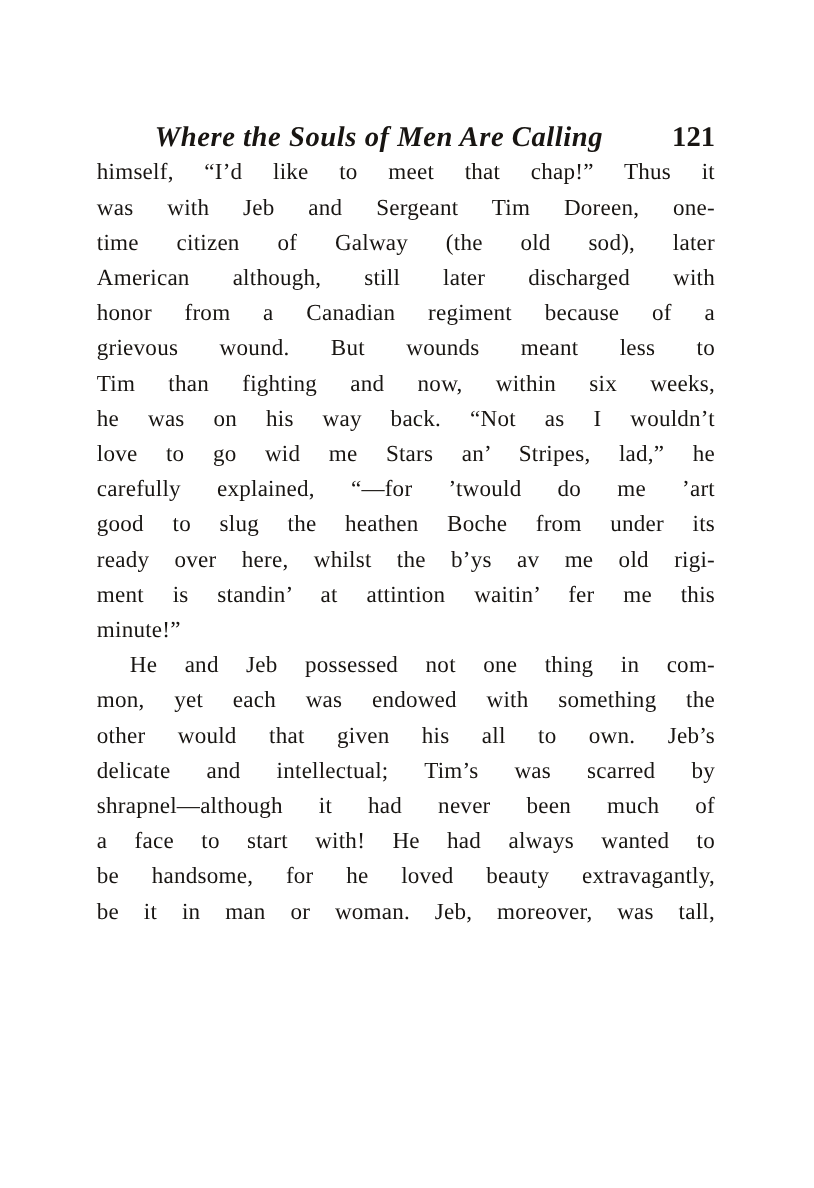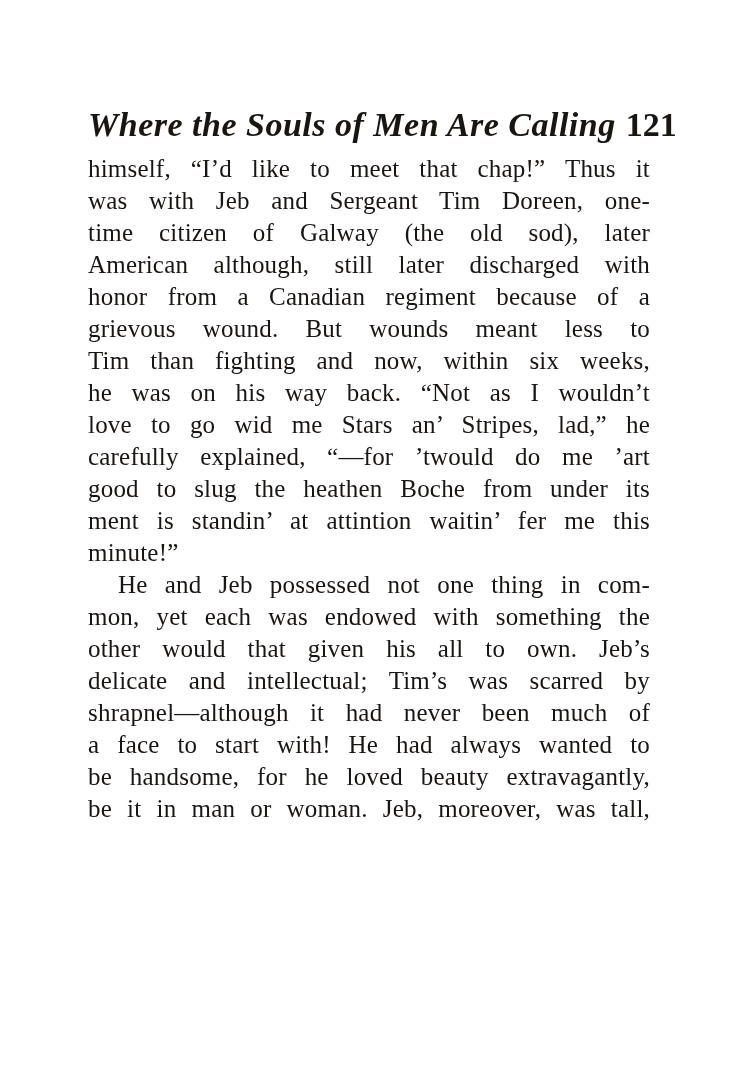--- a/index.html
+++ b/index.html
@@ -18,38 +18,37 @@
   }
   .content {
     position: absolute;
     left: 88px;
     top: 110px;
     width: 562px;
   }
   .running-header {
     display: flex;
     align-items: flex-start;
-    font-size: 34px;
+    font-size: 26px;
     line-height: 30px;
     font-weight: bold;
-    margin-bottom: 13px;
     white-space: nowrap;
   }
   .header-title {
     flex: 1;
     text-align: center;
     font-style: italic;
     letter-spacing: 0.5px;
   }
   .page-number {
     font-style: normal;
     margin-left: 10px;
   }
   .body-lines {
-    font-size: 25px;
+    font-size: 21px;
     line-height: 32px;
     font-family: Liberation Serif, serif;
   }
   .line {
     text-align: justify;
     text-align-last: justify;
     letter-spacing: 0.2px;
   }
   .line.no-just {
     text-align: center;
@@ -73,20 +72,21 @@
         <div class="line">was with Jeb and Sergeant Tim Doreen, one-</div>
         <div class="line">time citizen of Galway (the old sod), later</div>
         <div class="line">American although, still later discharged with</div>
         <div class="line">honor from a Canadian regiment because of a</div>
         <div class="line">grievous wound.  But wounds meant less to</div>
         <div class="line">Tim than fighting and now, within six weeks,</div>
         <div class="line">he was on his way back.  “Not as I wouldn’t</div>
         <div class="line">love to go wid me Stars an’ Stripes, lad,” he</div>
         <div class="line">carefully explained, “—for ’twould do me ’art</div>
         <div class="line">good to slug the heathen Boche from under its</div>
+        <div class="line">ready over here, whilst the b’ys av me old rigi-</div>
         <div class="line">ment is standin’ at attintion waitin’ fer me this</div>
         <div class="line no-just">minute!”</div>
         <div class="line indent">He and Jeb possessed not one thing in com-</div>
         <div class="line">mon, yet each was endowed with something the</div>
         <div class="line">other would that given his all to own.  Jeb’s</div>
         <div class="line">delicate and intellectual; Tim’s was scarred by</div>
         <div class="line">shrapnel—although it had never been much of</div>
         <div class="line">a face to start with!  He had always wanted to</div>
         <div class="line">be handsome, for he loved beauty extravagantly,</div>
         <div class="line">be it in man or woman.  Jeb, moreover, was tall,</div>

